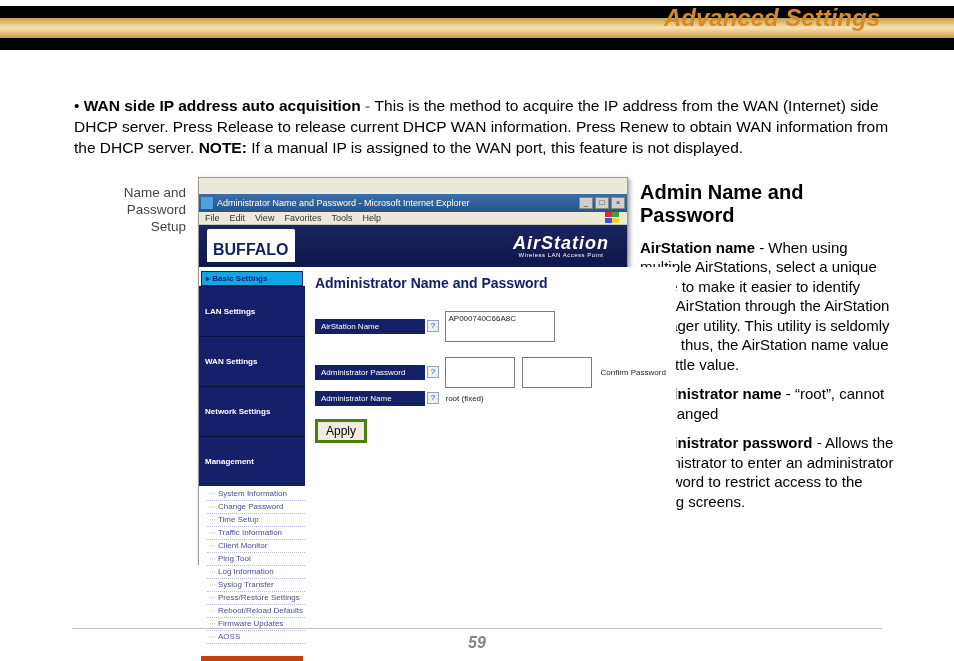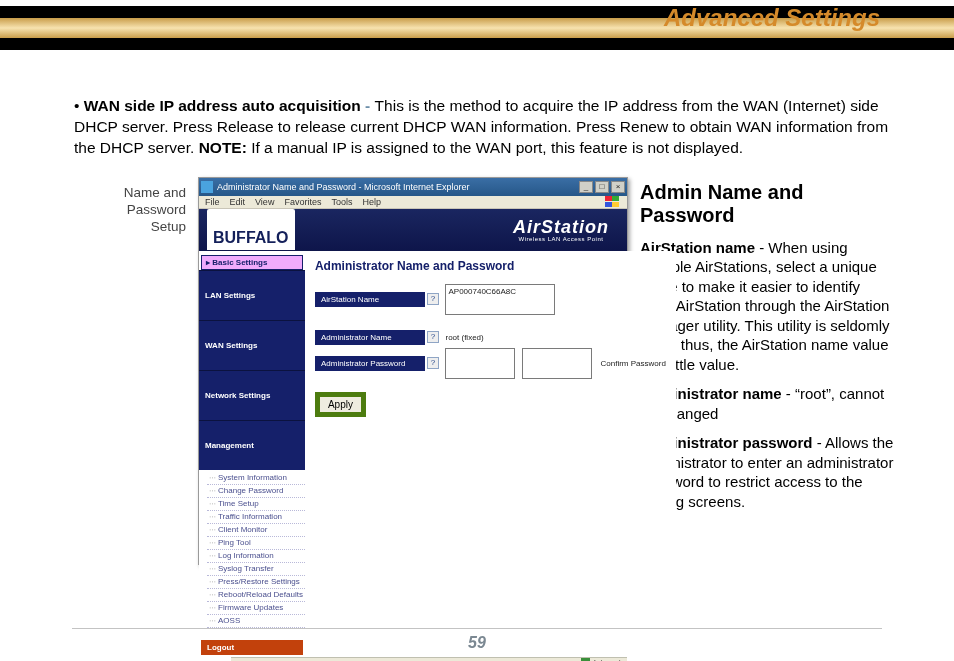--- a/index.html
+++ b/index.html
@@ -62,58 +62,59 @@
     flex-direction: column;
     font-size: 9px;
   }
   .titlebar {
     height: 18px;
     background: linear-gradient(#3a6ea5,#265788);
     color: #fff;
     display: flex;
     align-items: center;
     padding: 9px 2px;
+    margin-top: 16px;
   }
   .titlebar .ticon {
     width: 12px; height: 12px; background: #4aa3df; margin-right: 4px;
   }
   .titlebar .spacer { flex: 1; }
   .winbtn { width: 14px; height: 12px; background: #d0d0c8; margin-left: 2px; border: 1px solid #888; display:flex;align-items:center;justify-content:center;font-size:8px;color:#222;}
   .menubar {
     height: 15px; background: #ece9d8; display:flex; gap:10px; align-items:center; padding:0 6px; color:#333;
     border-bottom:1px solid #c9c5b7;
   }
   .ie-body { flex:1; background:#1a2a7a; display:flex; flex-direction:column; }
   .brandbar {
     height: 42px;
     background: linear-gradient(#1a2660,#0e154a);
     display:flex; align-items:center; padding:0 8px; color:#fff; gap:10px;
   }
-  .buffalo { font-family: Arial Black, Arial; font-weight: 900; font-size: 16px; letter-spacing: 0px; background:#fff; color:#14205a; padding:20px 6px 3px; border-radius:2px 2px 0 0;}
+  .buffalo { font-family: Arial Black, Arial; font-weight: 900; font-size: 16px; letter-spacing: 0px; background:#fff; color:#14205a; padding:12px 6px 3px; border-radius:2px 2px 0 0;}
   .airstation { margin-left:auto; text-align:center; line-height:1; padding-right:10px;}
   .airstation .t1 { font-style:italic; font-weight:bold; font-size:18px; letter-spacing:1px; }
   .airstation .t2 { font-size:6px; letter-spacing:.5px;}
   .content { flex:1; background:#fff; display:flex; }
   .sidebar { width:118px; background:#fff; font-size:8px;}
   .sb-head { background:#15206a; color:#fff; padding:20px 6px; font-weight:bold; white-space:nowrap; border-top:1px solid #0b123f;}
-  .sb-head.light { background:#f0abfc; color:#15206a; border:1px solid #15206a; margin:4px 2px 0; padding:2px 4px;}
+  .sb-head.light { background:#0ea5e9; color:#15206a; border:1px solid #15206a; margin:4px 2px 0; padding:2px 4px;}
   .sb-tree { padding:2px 0 4px 8px; }
   .sb-item { color:#4a4f8e; padding:1.5px 2px; border-bottom:1px dotted #b9b9d9; white-space:nowrap;}
   .sb-item::before { content:"⋯"; color:#888; margin-right:2px; font-size:7px;}
   .logout { margin:8px 2px 2px; background:#c2410c; color:#fff; text-align:left; padding:3px 6px; font-weight:bold;}
 
   .main { flex:1; background:#fff; padding:8px 10px; position:relative; }
-  .sec-title { color:#15206a; font-weight:bold; font-size:12px; margin-bottom:11px; }
+  .sec-title { color:#15206a; font-weight:bold; font-size:14px; margin-bottom:20px; }
   .lbl { display:inline-block; background:#15206a; color:#fff; font-size:8px; padding:3px 6px; width:110px; }
   .hlp { display:inline-block; width:12px; height:12px; background:#eee; border:1px solid #8fa5c5; color:#2a4b8d; font-size:8px; text-align:center; line-height:10px; margin-left:2px; vertical-align:middle;}
   .ip { display:inline-block; width:110px; height:31px; border:1px solid #7a7a7a; background:#fff; vertical-align:middle; margin-left:4px; font-size:8px; padding:0 2px; line-height:13px; color:#222;}
   .row { margin-bottom:3px; white-space:nowrap;}
   .fixed { font-size:8px; color:#222; margin-left:4px;}
   .confirm { font-size:8px; color:#222; margin-left:6px;}
-  .applybtn { display:inline-block; padding:2px 8px; background:#efece0; border:5px solid #4d7c0f; font-size:10px; margin-top:10px;}
+  .applybtn { display:inline-block; padding:2px 8px; background:#efece0; border:3px solid #4d7c0f; font-size:12px; margin-top:10px;}
   .statusbar { height:15px; background:#ece9d8; border-top:1px solid #c0c0b0; display:flex; align-items:flex-start; justify-content:flex-end; padding:0 6px; gap:4px; font-size:8px; color:#333;margin-left:32px;}
   .status-icon{width:9px;height:9px;background:#3a8f3a;}
   .right-col { flex:1; padding-top:4px; }
   .right-col h2 { font-size: 20px; font-weight: bold; margin-bottom:10px; line-height:1.18;}
   .right-col p { font-size: 15px; line-height:1.3; margin-bottom:10px; }
   .right-col p .bold { font-weight:bold; }
 
   .divider {
     position:absolute; left:72px; right:72px; top: 628px;
     border-top:1px solid #c3c3c3;
@@ -202,28 +203,28 @@
             <div class="logout">Logout</div>
           </div>
           <div class="main">
             <div class="sec-title">Administrator Name and Password</div>
             <div class="row">
               <span class="lbl">AirStation Name</span><span class="hlp">?</span>
               <span class="ip">AP000740C66A8C</span>
             </div>
             <div style="height:12px"></div>
             <div class="row">
-              <span class="lbl">Administrator Name</span><span class="hlp">?</span>
-              <span class="fixed">root (fixed)</span>
-            </div>
-            <div class="row">
               <span class="lbl">Administrator Password</span><span class="hlp">?</span>
               <span class="ip" style="width:70px"></span>
               <span class="ip" style="width:70px"></span>
               <span class="confirm">Confirm Password</span>
+            </div>
+            <div class="row">
+              <span class="lbl">Administrator Name</span><span class="hlp">?</span>
+              <span class="fixed">root (fixed)</span>
             </div>
             <div class="applybtn">Apply</div>
           </div>
         </div>
       </div>
       <div class="statusbar">
         <div class="status-icon"></div>
         <span>Internet</span>
       </div>
     </div>

